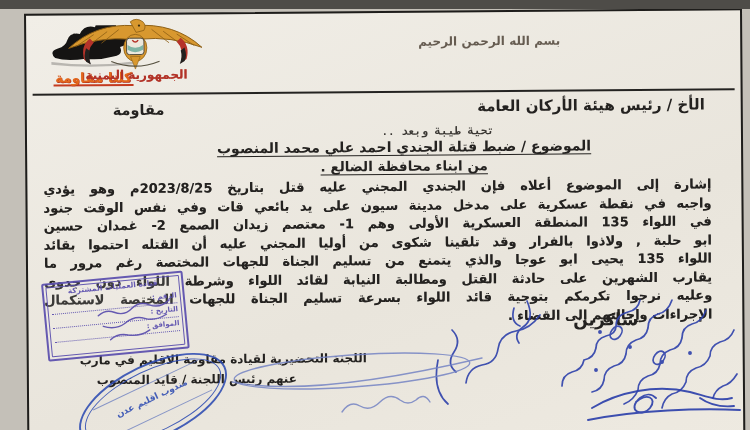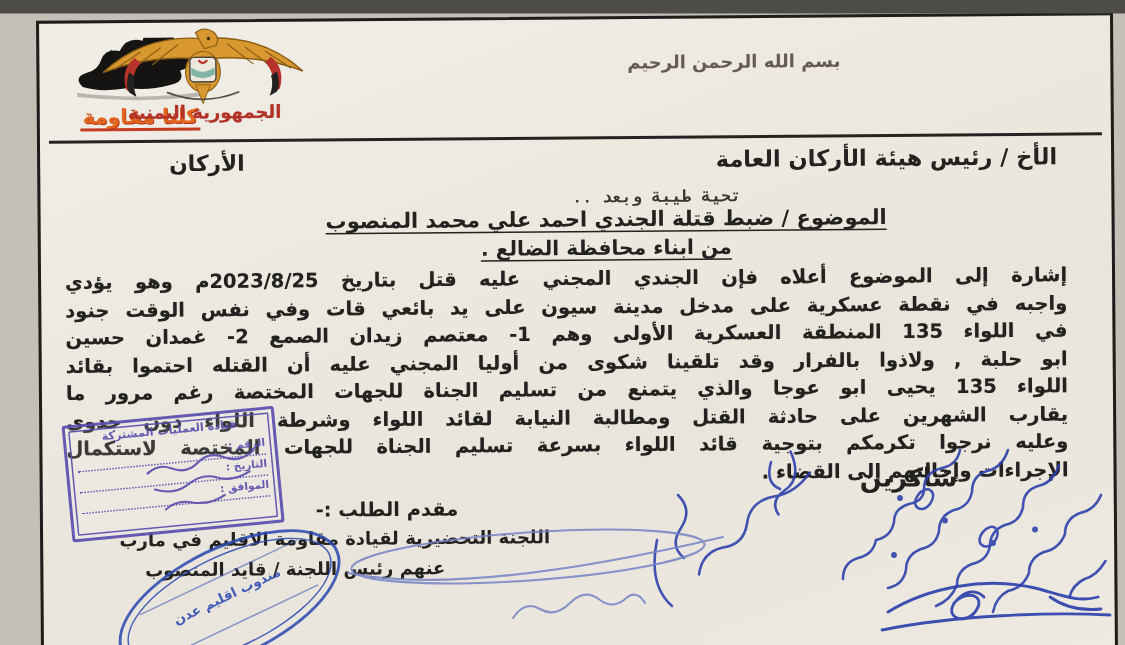--- a/index.html
+++ b/index.html
@@ -99,38 +99,37 @@
       <path d="M72,24 q3,4 6,0" stroke="#b5332a" stroke-width="1.6" fill="none"></path>
       <path d="M70,41 l5,13 l5,-13 z" fill="#d8982f" stroke="#8a5d14" stroke-width=".6"></path>
       <path d="M50,46 q25,10 50,0" stroke="#55503f" stroke-width="1.2" fill="none"></path>
     </svg>
   </div>
   <div class="republic">الجمهورية اليمنية</div>
 
   <div class="header-rule"></div>
 
   <div class="addressee">الأخ / رئيس هيئة الأركان العامة</div>
-  <div class="honorific">الأركان</div>
+  <div class="honorific">مقاومة</div>
   <div class="salutation">تحية طيبة وبعد ..</div>
   <div class="subject1">الموضوع / ضبط قتلة الجندي احمد علي محمد المنصوب</div>
   <div class="subject2">من ابناء محافظة الضالع .</div>
 
   <div class="para">
     <span class="bline">إشارة إلى الموضوع أعلاه فإن الجندي المجني عليه قتل بتاريخ 2023/8/25م وهو يؤدي</span>
     <span class="bline">واجبه في نقطة عسكرية على مدخل مدينة سيون على يد بائعي قات وفي نفس الوقت جنود</span>
     <span class="bline">في اللواء 135 المنطقة العسكرية الأولى وهم 1- معتصم زيدان الصمع 2- غمدان حسين</span>
     <span class="bline">ابو حلبة , ولاذوا بالفرار وقد تلقينا شكوى من أوليا المجني عليه أن القتله احتموا بقائد</span>
     <span class="bline">اللواء 135 يحيى ابو عوجا والذي يتمنع من تسليم الجناة للجهات المختصة رغم مرور ما</span>
     <span class="bline">يقارب الشهرين على حادثة القتل ومطالبة النيابة لقائد اللواء وشرطة اللواء دون جدوى</span>
     <span class="bline">وعليه نرجوا تكرمكم بتوجية قائد اللواء بسرعة تسليم الجناة للجهات المختصة لاستكمال</span>
     <span class="bline short">الإجراءات وإحالتهم إلى القضاء .</span>
   </div>
 
   <div class="closing">شاكرين</div>
-  <div class="req-label">مقدم الطلب :-</div>
   <div class="req-line1">اللجنة التحضيرية لقيادة مقاومة الاقليم في مارب</div>
   <div class="req-line2">عنهم رئيس اللجنة / قايد المنصوب</div>
 
   <div class="rect-stamp">
     <div class="inner"></div>
     <div class="st-title">قيادة العمليات المشتركة</div>
     <div class="st-row r1">الرقم :</div>
     <div class="st-row r2">التاريخ :</div>
     <div class="st-row r3">الموافق :</div>
     <svg width="138" height="74" viewBox="0 0 138 74">

